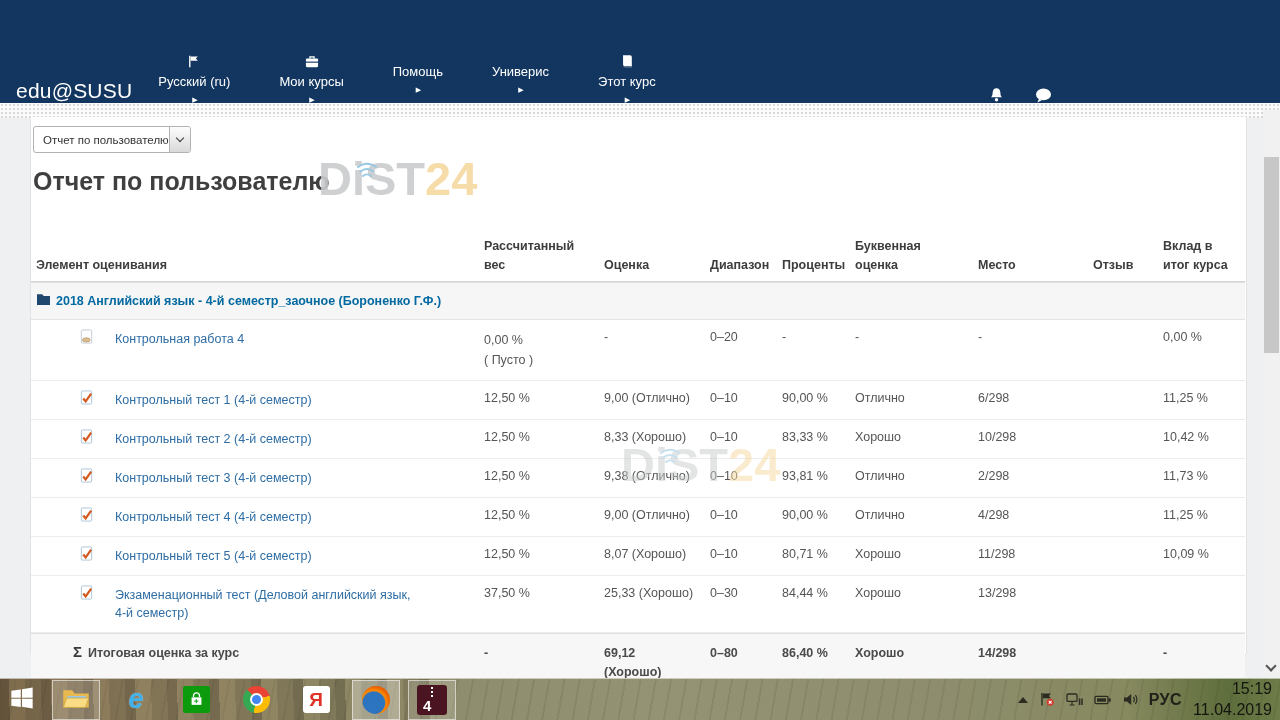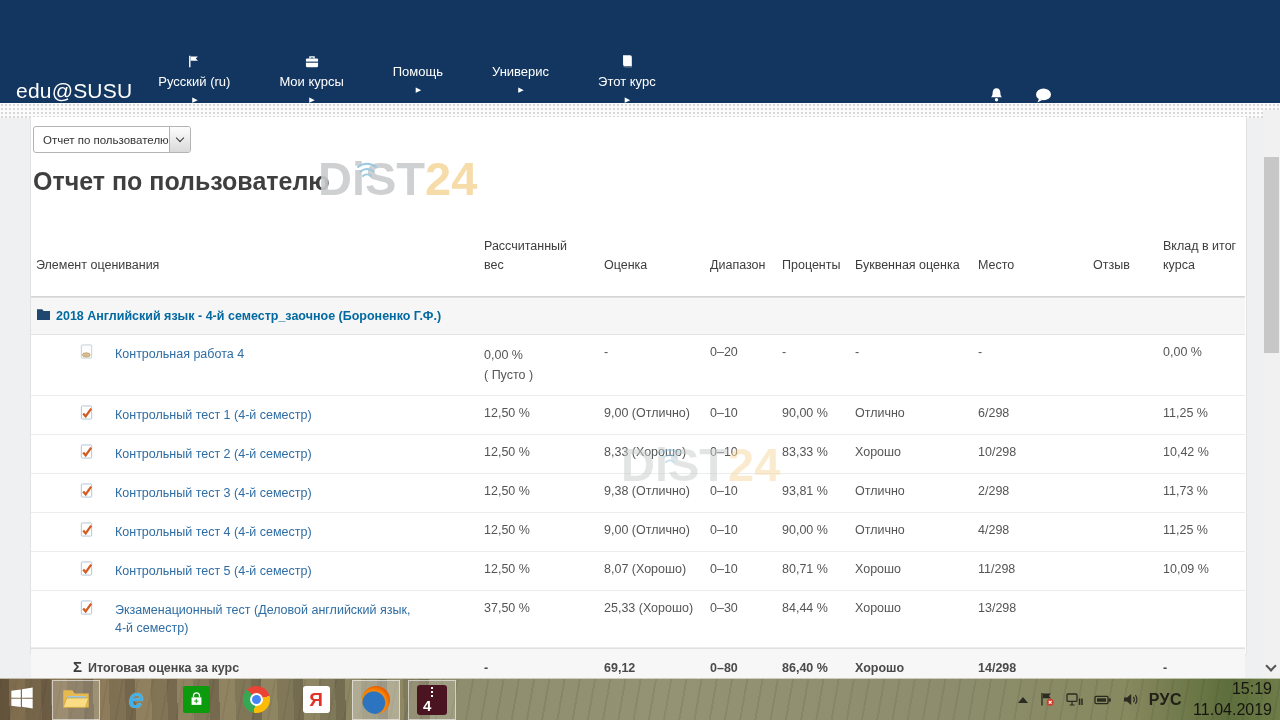--- a/index.html
+++ b/index.html
@@ -54,21 +54,21 @@
   .col-item   { width:445px; padding-left:5px; }
   .col-weight { width:120px; }
   .col-grade  { width:106px; }
   .col-range  { width:72px; }
   .col-pct    { width:73px; }
   .col-letter { width:123px; }
   .col-rank   { width:75px; }
   .col-fb     { width:70px;margin-left:40px; }
   .col-contrib{ flex:1; }
   .thead { border-bottom:1px solid #d5d5d5; }
-  .thead .c { font-weight:normal; color:#3d3d3d; display:flex; align-items:flex-end; padding-top:17px; padding-bottom:21px; line-height:1.5; }
+  .thead .c { font-weight:bold; color:#3d3d3d; display:flex; align-items:flex-end; padding-top:17px; padding-bottom:6px; line-height:1.5; }
   .cat-row { background:#f6f6f6; border-top:1px solid #e0e0e0; border-bottom:1px solid #e3e3e3; }
   .cat-row .c { display:flex; align-items:center; gap:5px; font-weight:bold; color:#0369a1; padding:10px 8px 10px 5px; }
   .item-cell { display:flex; align-items:flex-start; gap:21px; padding-left:48px !important; padding-right:60px !important; }
   .item-cell svg { flex:0 0 auto; margin-top:-1px; }
   .item-link { color:#2e6da4; text-decoration:none; cursor:pointer; line-height:1.45; }
   .stack span { display:block; line-height:1.6; }
   .total-row { background:#f7f7f7; border-top:1px solid #e0e0e0; border-bottom:none; }
   .total-row .c { font-weight:bold; color:#4a4a4a; line-height:1.45; }
   .total-row .item-cell { padding-left:42px !important; display:flex; gap:6px; align-items:flex-start; }
   .sigma { font-size:15px; color:#3a3a3a; line-height:1.1; }

